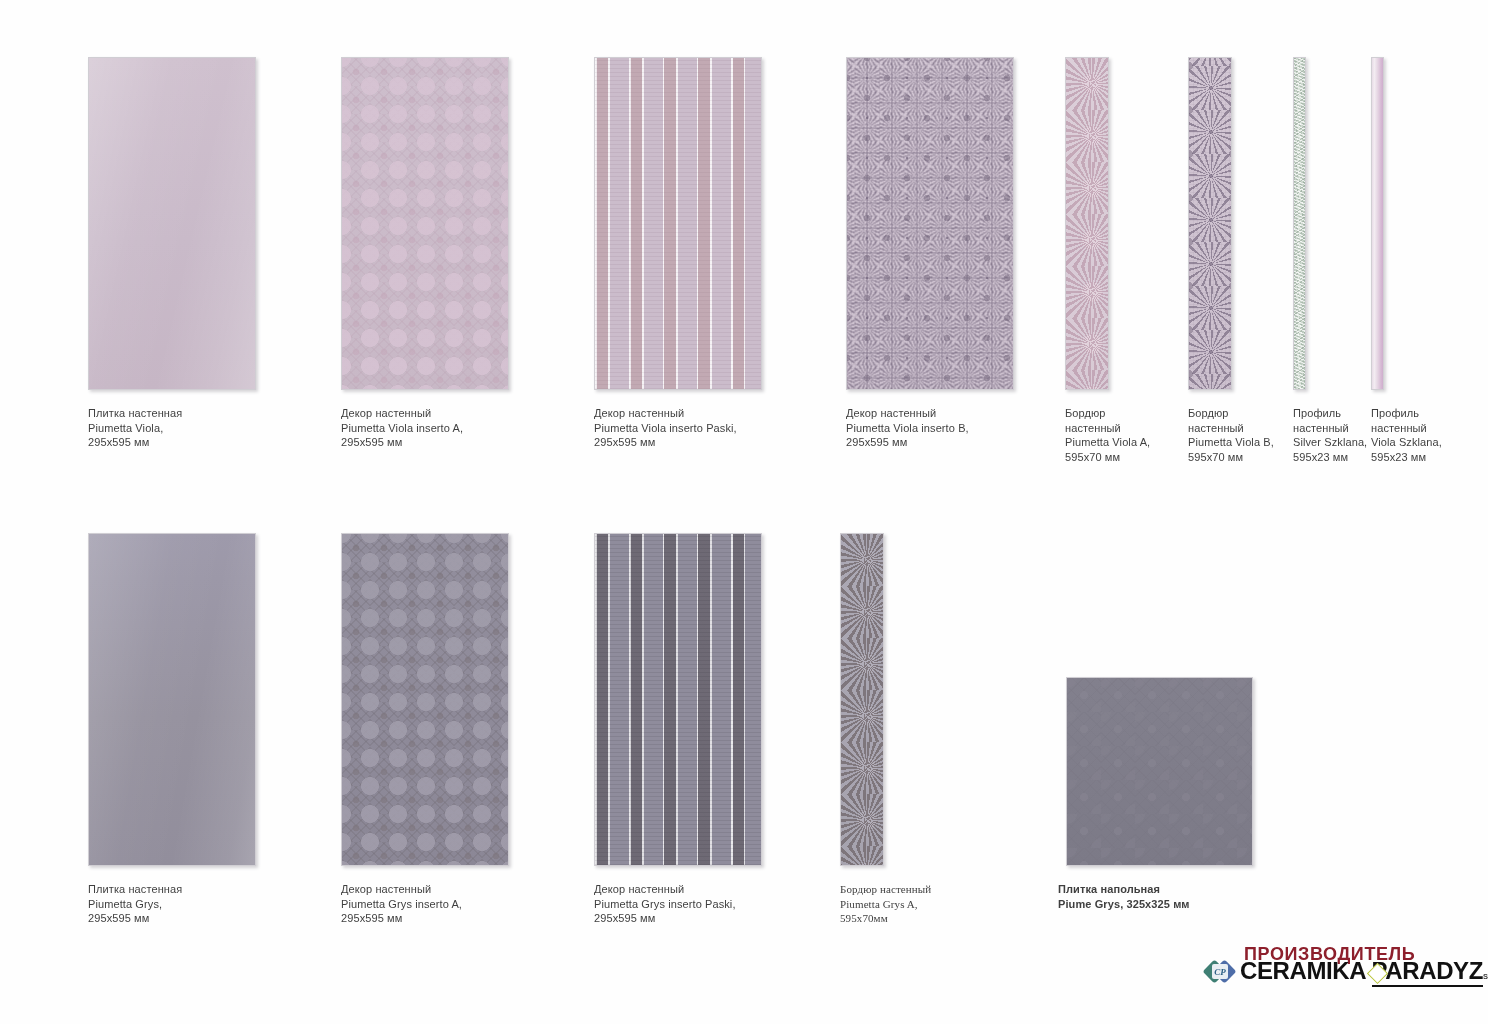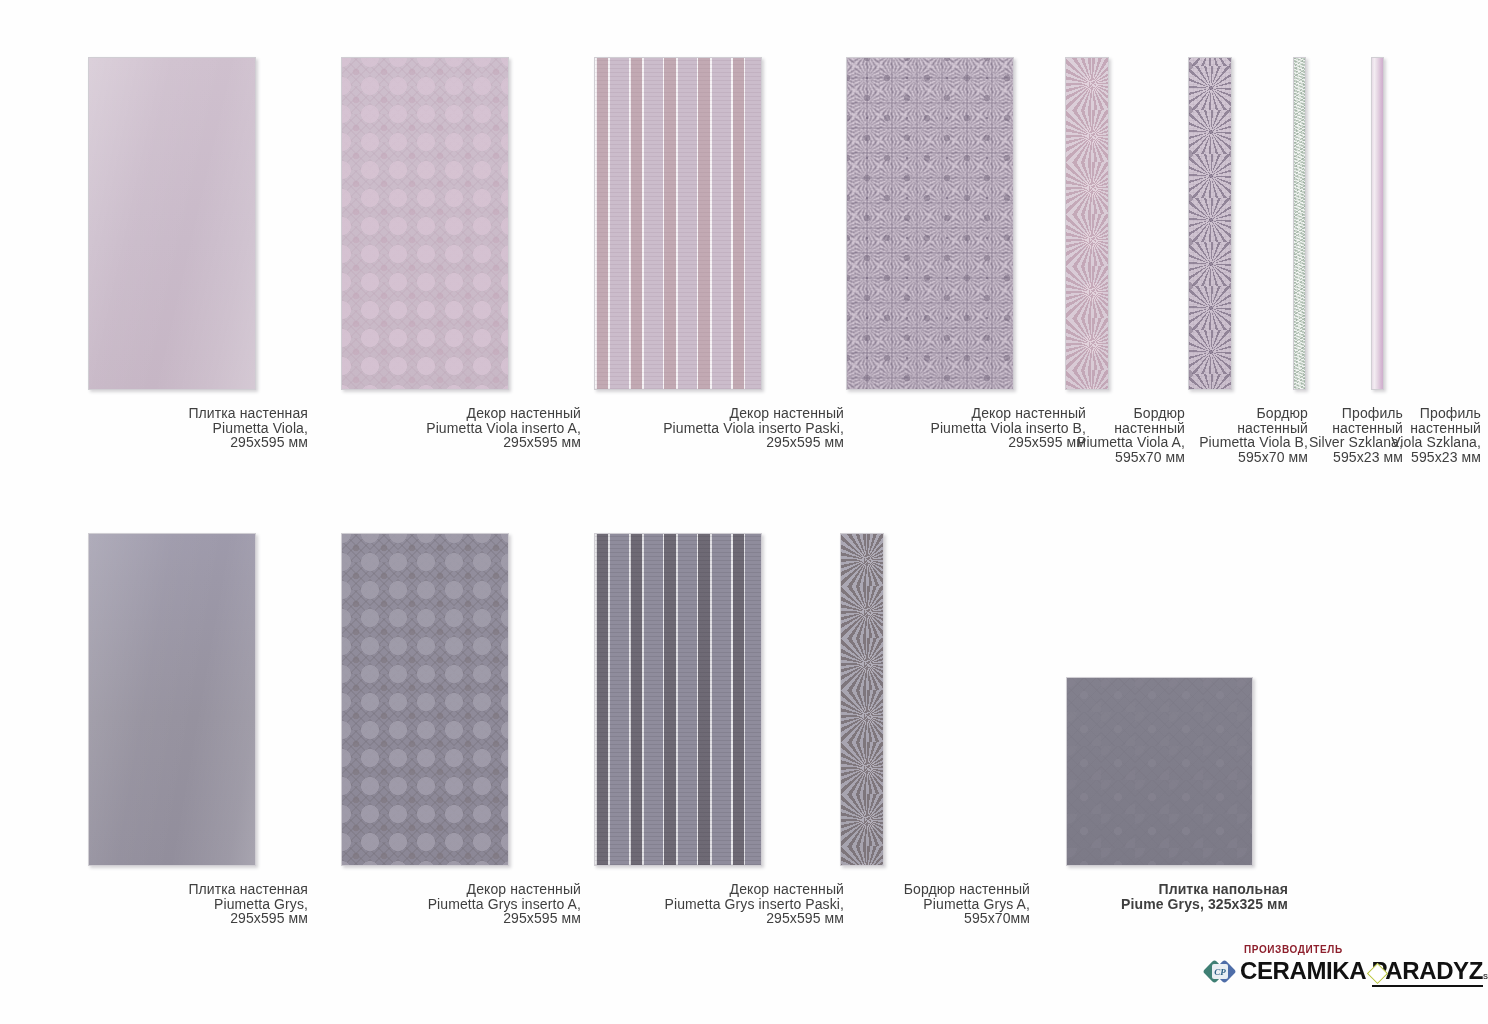--- a/index.html
+++ b/index.html
@@ -29,26 +29,25 @@
   .tile {
     position: absolute;
     box-sizing: border-box;
     border: 1px solid rgba(170,165,175,0.55);
     box-shadow: 2px 2px 3px rgba(120,115,125,0.30);
     overflow: hidden;
   }
 
   .caption {
     position: absolute;
-    font-size: 14px;
+    font-size: 11px;
     line-height: 14.6px;
     color: #3f3f3f;
     white-space: pre-line;
     letter-spacing: 0.1px;
-    text-align: right;
   }
 
   
 
   
   .surf-viola-plain {
     width: 100%; height: 100%;
     background:
       linear-gradient(103deg,
         rgba(255,255,255,0.26) 0%,
@@ -256,21 +255,21 @@
     position: absolute;
     left: 1206px;
     top: 944px;
     width: 246px;
     height: 44px;
   }
   .logo-manufacturer {
     position: absolute;
     left: 38px;
     top: 0px;
-    font-size: 10px;
+    font-size: 18px;
     font-weight: bold;
     letter-spacing: 0.6px;
     color: #8d1f2c;
   }
   .logo-mark {
     position: absolute;
     left: 0px;
     top: 15px;
     width: 28px;
     height: 26px;
@@ -431,21 +430,21 @@
     </div>
     <div class="caption" style="left:0; top:349px; width:250px;">Декор настенный
 Piumetta Grys inserto Paski,
 295x595 мм</div>
   </div>
 
   <div class="item" style="left:840px; top:533px;">
     <div class="tile" style="left:0; top:0; width:44px; height:333px;">
       <div class="surf-grys-bord-a"></div>
     </div>
-    <div class="caption" style="left:0; top:349px; width:190px;">Бордюр настенный
+    <div class="caption" style="left:0; top:349px; width:190px;font-family:Liberation Serif, serif;">Бордюр настенный
 Piumetta Grys  A,
 595x70мм</div>
   </div>
 
   <div class="item" style="left:1066px; top:677px;">
     <div class="tile" style="left:0; top:0; width:187px; height:189px;">
       <div class="surf-grys-floor"></div>
     </div>
     <div class="caption" style="left:-8px; top:205px; width:230px;font-weight:bold;">Плитка напольная
 Piume Grys, 325x325 мм</div>

